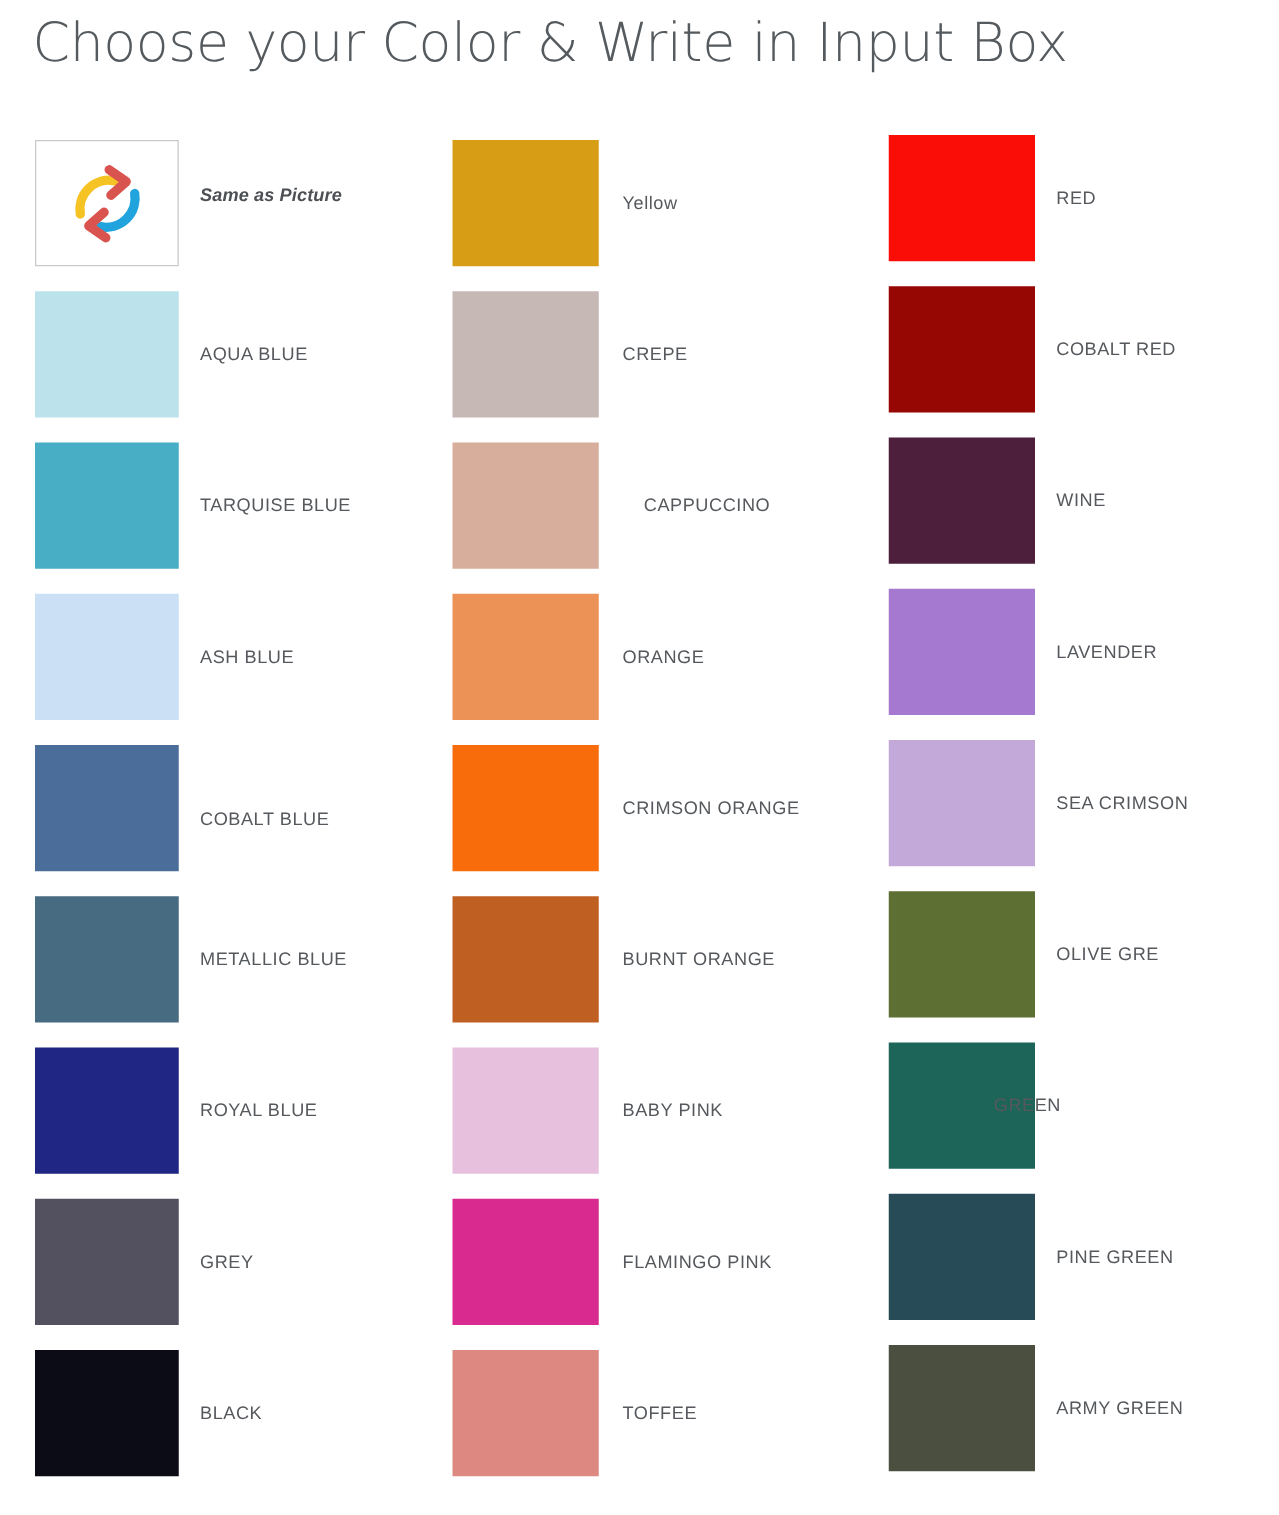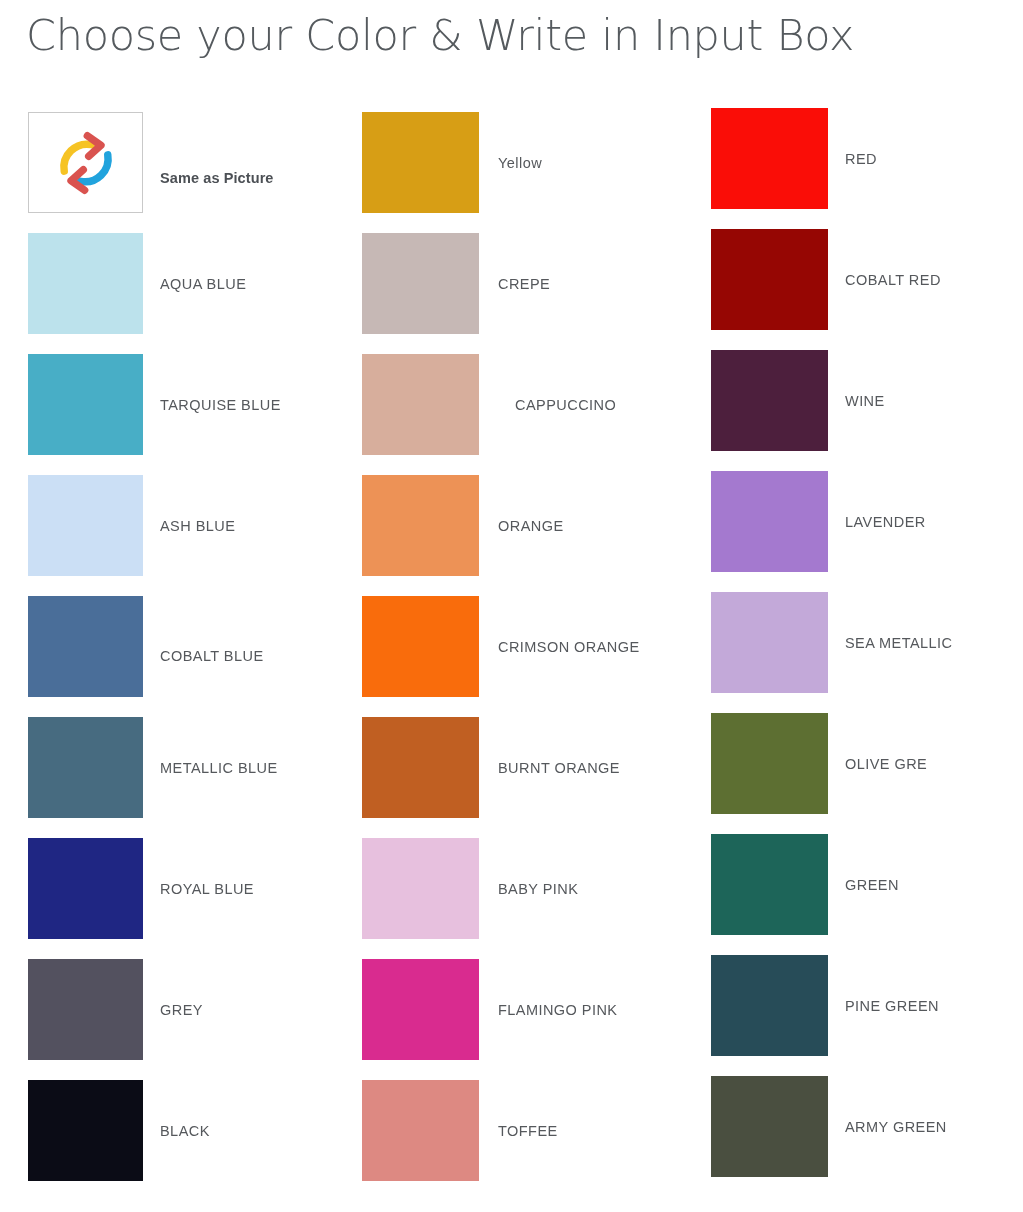--- a/index.html
+++ b/index.html
@@ -89,21 +89,21 @@
     <div class="swatch-row" style="left: 28px; top: 112px; width: 115px; height: 101px;">
       <div class="swatch-chip chip-same" style="width: 115px; height: 101px;">
         <svg class="sync-icon" viewBox="0 0 100 100">
           <path d="M18 62 A34 34 0 0 1 58 23" fill="none" stroke="#f6c324" stroke-width="11" stroke-linecap="round"></path>
           <path d="M82 38 A34 34 0 0 1 42 77" fill="none" stroke="#21a3dd" stroke-width="11" stroke-linecap="round"></path>
           <path d="M52 10 L72 24 L54 40" fill="none" stroke="#d9534f" stroke-width="11" stroke-linecap="round" stroke-linejoin="round"></path>
           <path d="M48 90 L28 76 L46 60" fill="none" stroke="#d9534f" stroke-width="11" stroke-linecap="round" stroke-linejoin="round"></path>
         </svg>
       </div>
     </div>
-    <div class="swatch-label bold" style="left: 160px; top: 170px;">Same as Picture</div>
+    <div class="swatch-label bold" style="left: 160px; top: 149px; font-style: italic;">Same as Picture</div>
     <div class="swatch-row" style="left: 28px; top: 233px; width: 115px; height: 101px;">
       <div class="swatch-chip" style="width: 115px; height: 101px; background: rgb(188, 226, 236);"></div>
     </div>
     <div class="swatch-label" style="left: 160px; top: 275.5px;">AQUA BLUE</div>
     <div class="swatch-row" style="left: 28px; top: 354px; width: 115px; height: 101px;">
       <div class="swatch-chip" style="width: 115px; height: 101px; background: rgb(72, 174, 198);"></div>
     </div>
     <div class="swatch-label" style="left: 160px; top: 396.5px;">TARQUISE BLUE</div>
     <div class="swatch-row" style="left: 28px; top: 475px; width: 115px; height: 101px;">
       <div class="swatch-chip" style="width: 115px; height: 101px; background: rgb(203, 223, 245);"></div>
@@ -177,29 +177,29 @@
       <div class="swatch-chip" style="width: 117px; height: 101px; background: rgb(77, 31, 61);"></div>
     </div>
     <div class="swatch-label" style="left: 845px; top: 392.5px;">WINE</div>
     <div class="swatch-row" style="left: 711px; top: 471px; width: 117px; height: 101px;">
       <div class="swatch-chip" style="width: 117px; height: 101px; background: rgb(164, 121, 207);"></div>
     </div>
     <div class="swatch-label" style="left: 845px; top: 513.5px;">LAVENDER</div>
     <div class="swatch-row" style="left: 711px; top: 592px; width: 117px; height: 101px;">
       <div class="swatch-chip" style="width: 117px; height: 101px; background: rgb(195, 169, 217);"></div>
     </div>
-    <div class="swatch-label" style="left: 845px; top: 634.5px;">SEA METALLIC</div>
+    <div class="swatch-label" style="left: 845px; top: 634.5px;">SEA CRIMSON</div>
     <div class="swatch-row" style="left: 711px; top: 713px; width: 117px; height: 101px;">
       <div class="swatch-chip" style="width: 117px; height: 101px; background: rgb(93, 111, 50);"></div>
     </div>
     <div class="swatch-label" style="left: 845px; top: 755.5px;">OLIVE GRE</div>
     <div class="swatch-row" style="left: 711px; top: 834px; width: 117px; height: 101px;">
       <div class="swatch-chip" style="width: 117px; height: 101px; background: rgb(29, 101, 89);"></div>
     </div>
-    <div class="swatch-label" style="left: 845px; top: 876.5px;">GREEN</div>
+    <div class="swatch-label" style="left: 795px; top: 876.5px;">GREEN</div>
     <div class="swatch-row" style="left: 711px; top: 955px; width: 117px; height: 101px;">
       <div class="swatch-chip" style="width: 117px; height: 101px; background: rgb(39, 76, 88);"></div>
     </div>
     <div class="swatch-label" style="left: 845px; top: 997.5px;">PINE GREEN</div>
     <div class="swatch-row" style="left: 711px; top: 1076px; width: 117px; height: 101px;">
       <div class="swatch-chip" style="width: 117px; height: 101px; background: rgb(74, 79, 64);"></div>
     </div>
     <div class="swatch-label" style="left: 845px; top: 1118.5px;">ARMY GREEN</div>
   </div>
 

